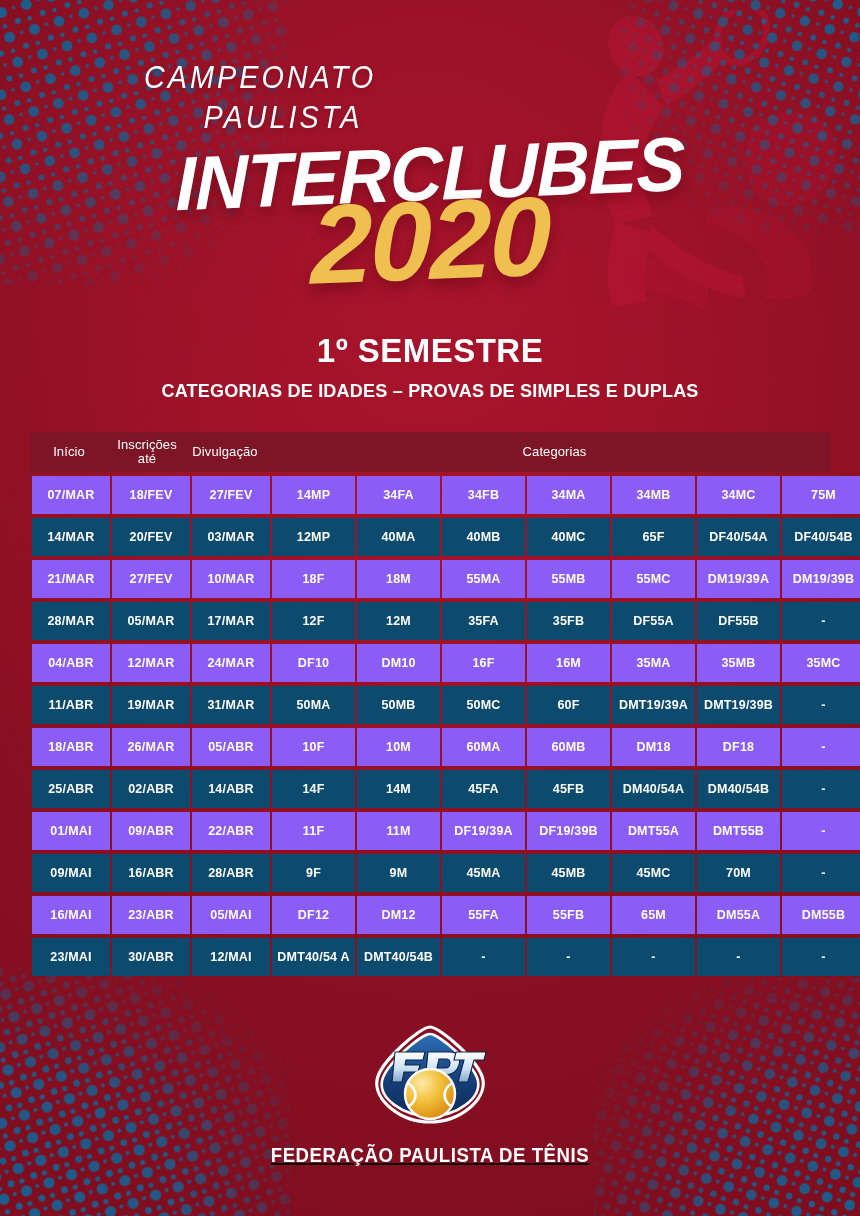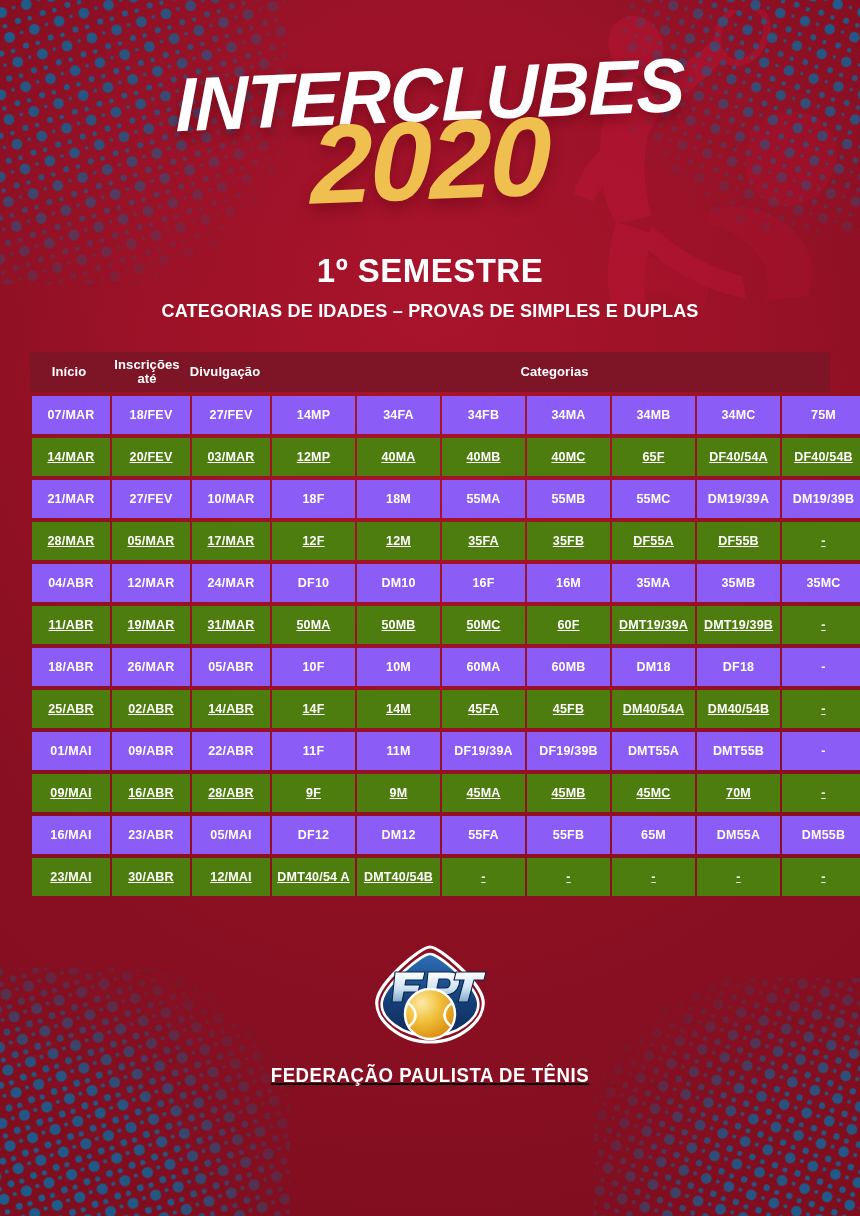--- a/index.html
+++ b/index.html
@@ -148,41 +148,41 @@
   }
   .hdr-band table {
     width: 100%;
     height: 100%;
     border-collapse: collapse;
     table-layout: fixed;
   }
   .hdr-band th {
     color: #FFFFFF;
     font-size: 13px;
-    font-weight: 700;
+    font-weight: 400;
     text-align: center;
     vertical-align: middle;
     line-height: 1.08;
     letter-spacing: 0.1px;
   }
 
   table.sched td {
     height: 38px;
     text-align: center;
     vertical-align: middle;
     color: #FFFFFF;
     font-size: 12.5px;
     font-weight: 700;
     letter-spacing: 0.2px;
     white-space: nowrap;
     overflow: hidden;
   }
 
   tr.row-dark td { background: #8b5cf6; }
-  tr.row-light td { background: #4d7c0f; text-decoration: underline; }
+  tr.row-light td { background: #0c4a6e; }
 
   
   col.c-date { width: 78px; }
   col.c-cat  { width: 83px; }
 
   
   .footer {
     position: relative;
     z-index: 6;
     text-align: center;
@@ -306,20 +306,24 @@
         <circle cx="18" cy="18" r="3.2" fill="#1B5E8E"></circle>
         <circle cx="18" cy="5" r="2.0" fill="#1B5E8E"></circle>
         <circle cx="5" cy="19" r="2.5" fill="#1B5E8E"></circle>
       </pattern>
     </defs>
     <rect width="280" height="250" fill="url(#pBR)" mask="url(#mBR)"></rect>
   </svg>
 </div>
 
 <div class="header">
+  <div class="kicker-wrap">
+    <div class="kicker">CAMPEONATO</div>
+    <div class="kicker l2">PAULISTA</div>
+  </div>
   <div class="interclubes">INTERCLUBES</div>
   <div class="year">2020</div>
   <div class="semestre">1º SEMESTRE</div>
   <div class="subtitle">CATEGORIAS DE IDADES – PROVAS DE SIMPLES E DUPLAS</div>
 </div>
 
 <div class="table-wrap">
 
   <div class="hdr-band">
     <table>

